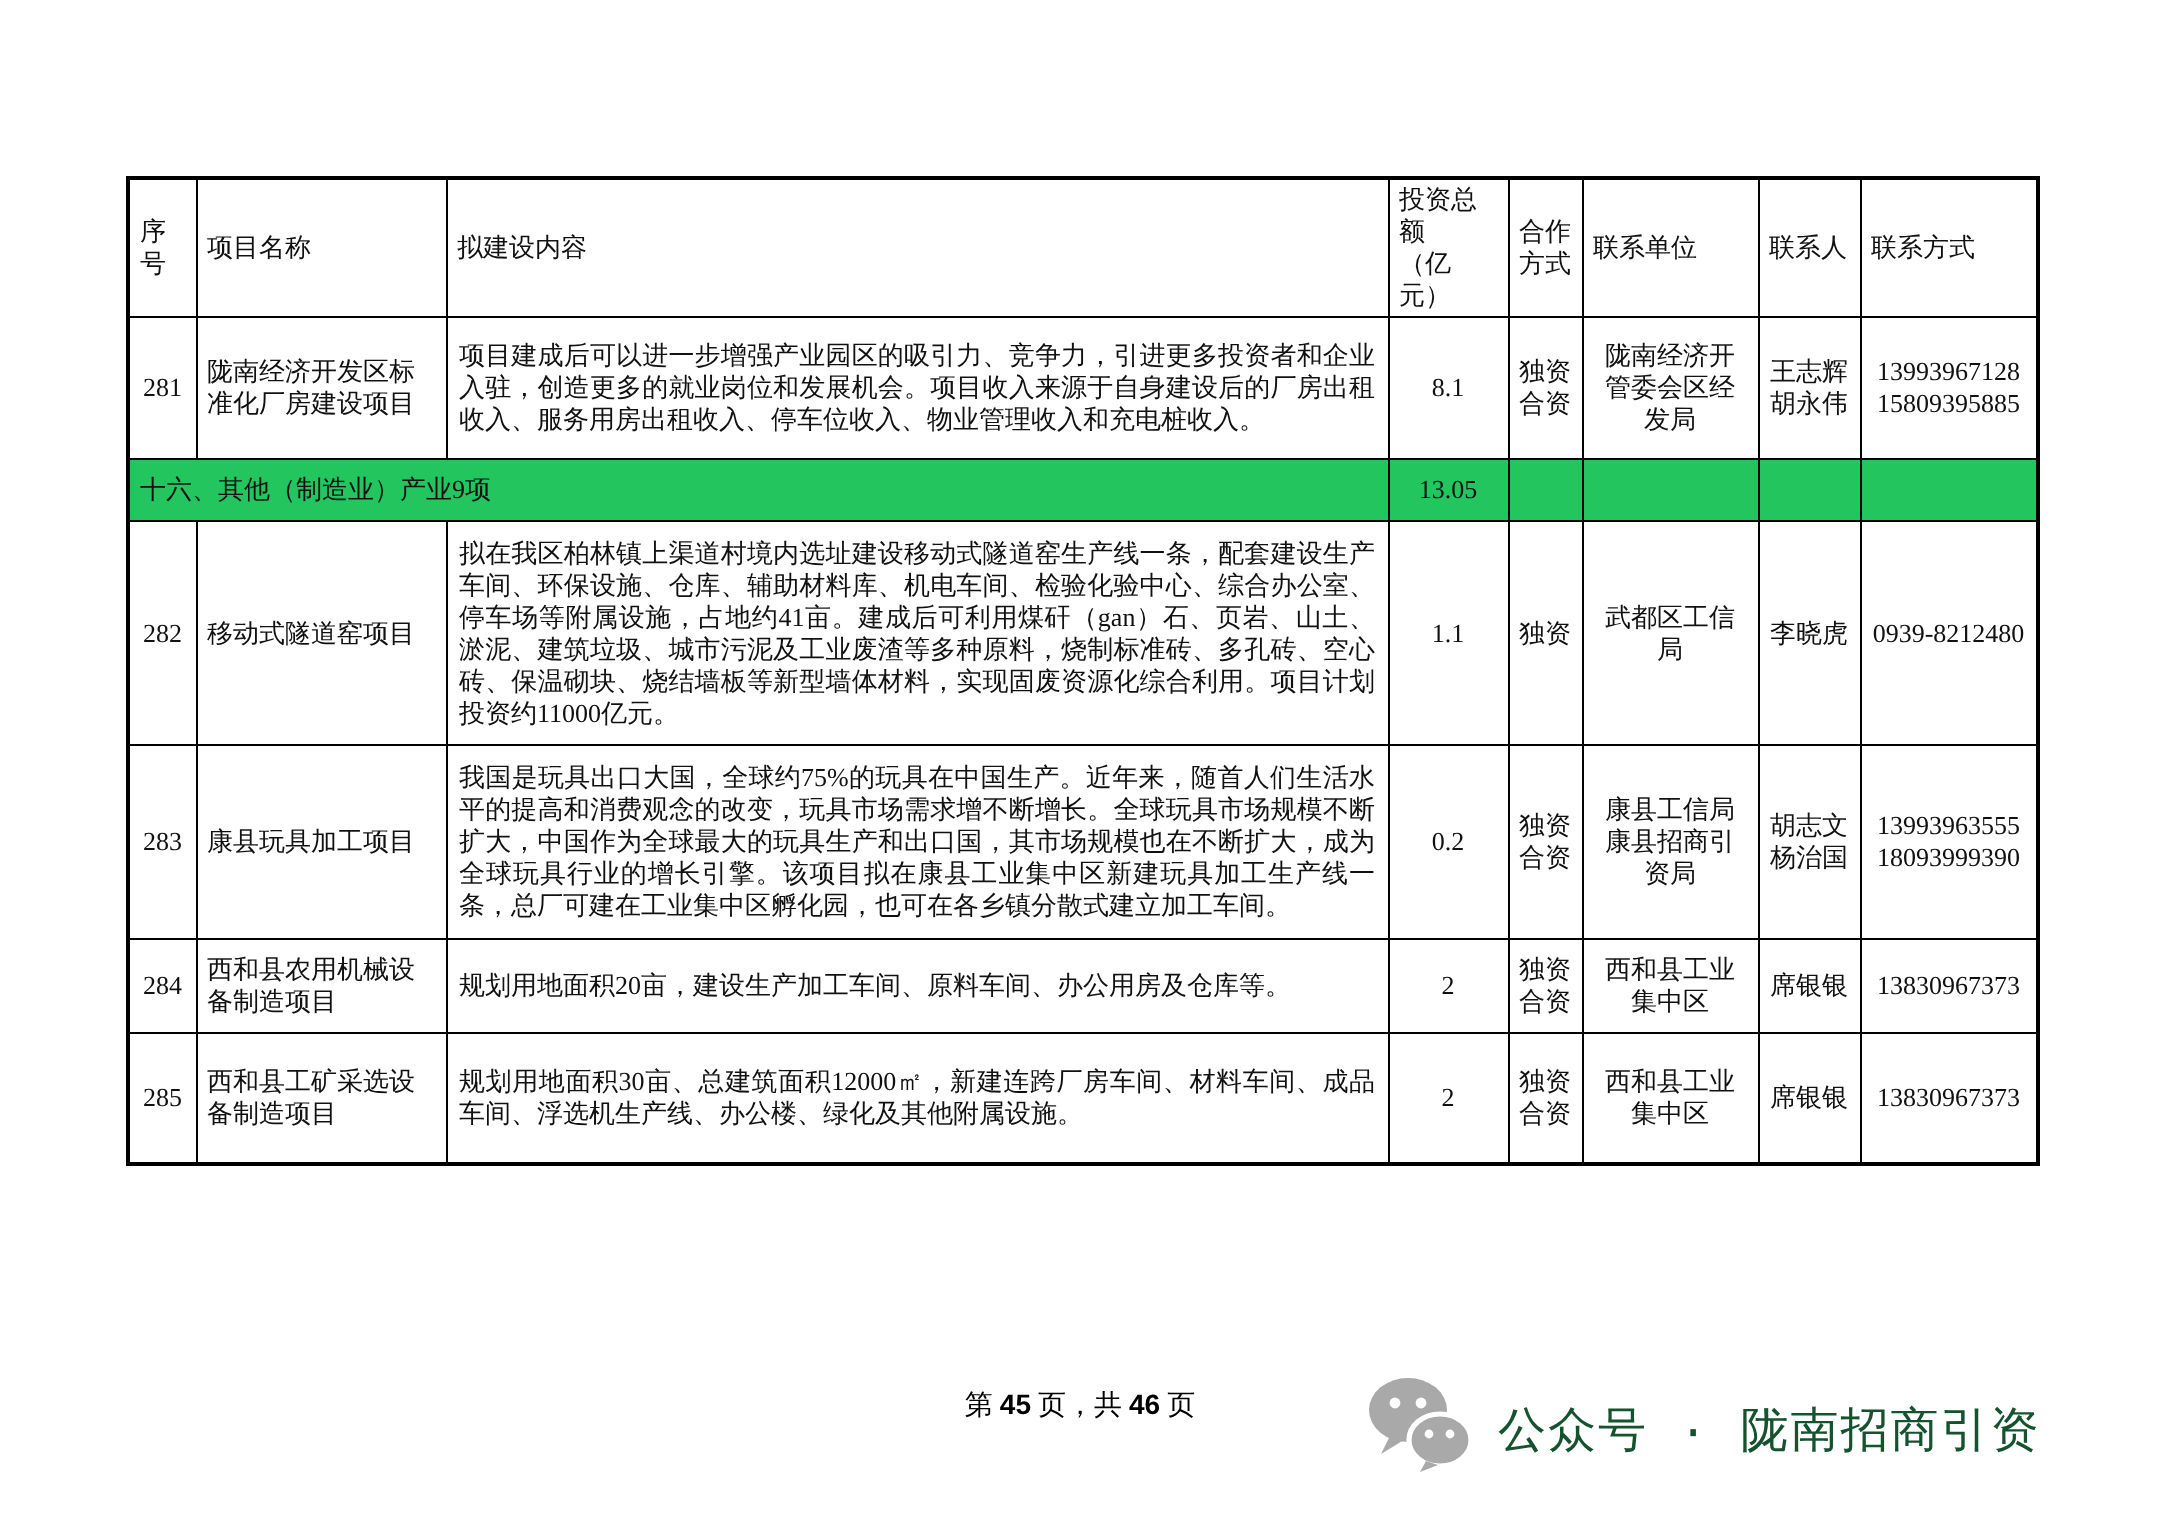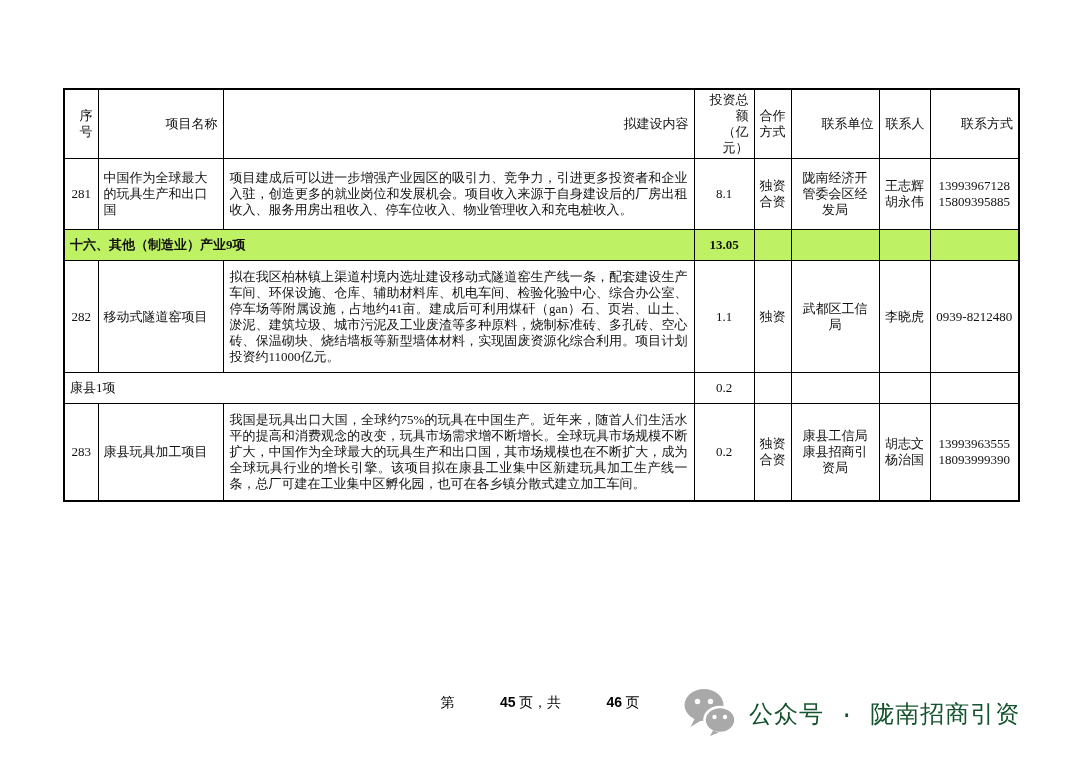--- a/index.html
+++ b/index.html
@@ -3,36 +3,36 @@
 <meta charset="utf-8">
 <style>
   * { margin:0; padding:0; box-sizing:border-box; }
   html,body { width:1080px; height:764px; background:#ffffff; overflow:hidden; }
   body { font-family:"Liberation Serif","DejaVu Serif",serif; color:#111; position:relative; }
 
   .table-wrap { position:absolute; left:63px; top:88px; }
   table { border-collapse:collapse; table-layout:fixed; width:955px; border:2px solid #000; }
   th, td { border:1px solid #000; padding:2px 5px; font-size:13px; line-height:16px;
            vertical-align:middle; overflow:hidden; font-weight:normal; }
-  th { text-align:right; }
+  th { text-align:left; }
   .center { text-align:center; }
   .left { text-align:left; }
   .content-cell { text-align:justify; text-justify:inter-ideograph; padding:3px 6px;margin-top:44px; }
   .pre { white-space:pre-line; }
 
   .h44{height:44px} .h71{height:71px} .h31{height:31px} .h112{height:112px}
   .h97{height:97px} .h47{height:47px} .h65{height:65px}
 
-  .section-row td { background:#bef264; font-weight:bold; }
+  .section-row td { background:#22c55e; font-weight:normal; }
   .section-row .label { text-align:left; }
   .subtotal-row .label { text-align:left; }
 
   .page-footer { position:absolute; left:0; top:694px; width:1080px; text-align:center;
                  font-size:14px; color:#000; }
-  .page-footer .num { font-family:"Liberation Sans","DejaVu Sans",sans-serif; font-weight:bold;margin-left:42px; }
+  .page-footer .num { font-family:"Liberation Sans","DejaVu Sans",sans-serif; font-weight:bold; }
 
   .watermark { position:absolute; left:684px; top:688px; display:flex; align-items:center;
                gap:13px; }
   .watermark .wm-text { font-family:Liberation Mono, monospace;
                         font-size:24px; color:#14532d; letter-spacing:1px; white-space:nowrap; }
 </style>
 </head>
 <body>
 
 <div class="table-wrap">
@@ -57,21 +57,21 @@
 （亿元）</th>
       <th class="pre">合作
 方式</th>
       <th>联系单位</th>
       <th>联系人</th>
       <th>联系方式</th>
     </tr>
 
     <tr class="h71">
       <td class="center">281</td>
-      <td class="left">中国作为全球最大的玩具生产和出口国</td>
+      <td class="left">陇南经济开发区标准化厂房建设项目</td>
       <td class="content-cell">项目建成后可以进一步增强产业园区的吸引力、竞争力，引进更多投资者和企业入驻，创造更多的就业岗位和发展机会。项目收入来源于自身建设后的厂房出租收入、服务用房出租收入、停车位收入、物业管理收入和充电桩收入。</td>
       <td class="center">8.1</td>
       <td class="center pre">独资
 合资</td>
       <td class="center pre">陇南经济开管委会区经发局</td>
       <td class="center pre">王志辉
 胡永伟</td>
       <td class="center pre">13993967128
 15809395885</td>
     </tr>
@@ -90,46 +90,60 @@
       <td class="center">282</td>
       <td class="left">移动式隧道窑项目</td>
       <td class="content-cell">拟在我区柏林镇上渠道村境内选址建设移动式隧道窑生产线一条，配套建设生产车间、环保设施、仓库、辅助材料库、机电车间、检验化验中心、综合办公室、停车场等附属设施，占地约41亩。建成后可利用煤矸（gan）石、页岩、山土、淤泥、建筑垃圾、城市污泥及工业废渣等多种原料，烧制标准砖、多孔砖、空心砖、保温砌块、烧结墙板等新型墙体材料，实现固废资源化综合利用。项目计划投资约11000亿元。</td>
       <td class="center">1.1</td>
       <td class="center pre">独资</td>
       <td class="center pre">武都区工信局</td>
       <td class="center pre">李晓虎</td>
       <td class="center pre">0939-8212480</td>
     </tr>
 
-    <tr class="h31 subtotal-row">
-      <td class="label" colspan="3">康县1项</td>
-      <td class="center">0.2</td>
-      <td></td>
-      <td></td>
-      <td></td>
-      <td></td>
-    </tr>
 
     <tr class="h97">
       <td class="center">283</td>
       <td class="left">康县玩具加工项目</td>
       <td class="content-cell">我国是玩具出口大国，全球约75%的玩具在中国生产。近年来，随首人们生活水平的提高和消费观念的改变，玩具市场需求增不断增长。全球玩具市场规模不断扩大，中国作为全球最大的玩具生产和出口国，其市场规模也在不断扩大，成为全球玩具行业的增长引擎。该项目拟在康县工业集中区新建玩具加工生产线一条，总厂可建在工业集中区孵化园，也可在各乡镇分散式建立加工车间。</td>
       <td class="center">0.2</td>
       <td class="center pre">独资
 合资</td>
       <td class="center pre">康县工信局
 康县招商引资局</td>
       <td class="center pre">胡志文
 杨治国</td>
       <td class="center pre">13993963555
 18093999390</td>
     </tr>
 
 
+    <tr class="h47">
+      <td class="center">284</td>
+      <td class="left">西和县农用机械设备制造项目</td>
+      <td class="content-cell">规划用地面积20亩，建设生产加工车间、原料车间、办公用房及仓库等。</td>
+      <td class="center">2</td>
+      <td class="center pre">独资
+合资</td>
+      <td class="center pre">西和县工业集中区</td>
+      <td class="center pre">席银银</td>
+      <td class="center pre">13830967373</td>
+    </tr>
 
+    <tr class="h65">
+      <td class="center">285</td>
+      <td class="left">西和县工矿采选设备制造项目</td>
+      <td class="content-cell">规划用地面积30亩、总建筑面积12000㎡，新建连跨厂房车间、材料车间、成品车间、浮选机生产线、办公楼、绿化及其他附属设施。</td>
+      <td class="center">2</td>
+      <td class="center pre">独资
+合资</td>
+      <td class="center pre">西和县工业集中区</td>
+      <td class="center pre">席银银</td>
+      <td class="center pre">13830967373</td>
+    </tr>
 
   </tbody>
     </table>
 </div>
 
 <div class="page-footer">
   <span>第 </span><span class="num">45</span><span> 页，共 </span><span class="num">46</span><span> 页</span>
 </div>
 
 <div class="watermark">

